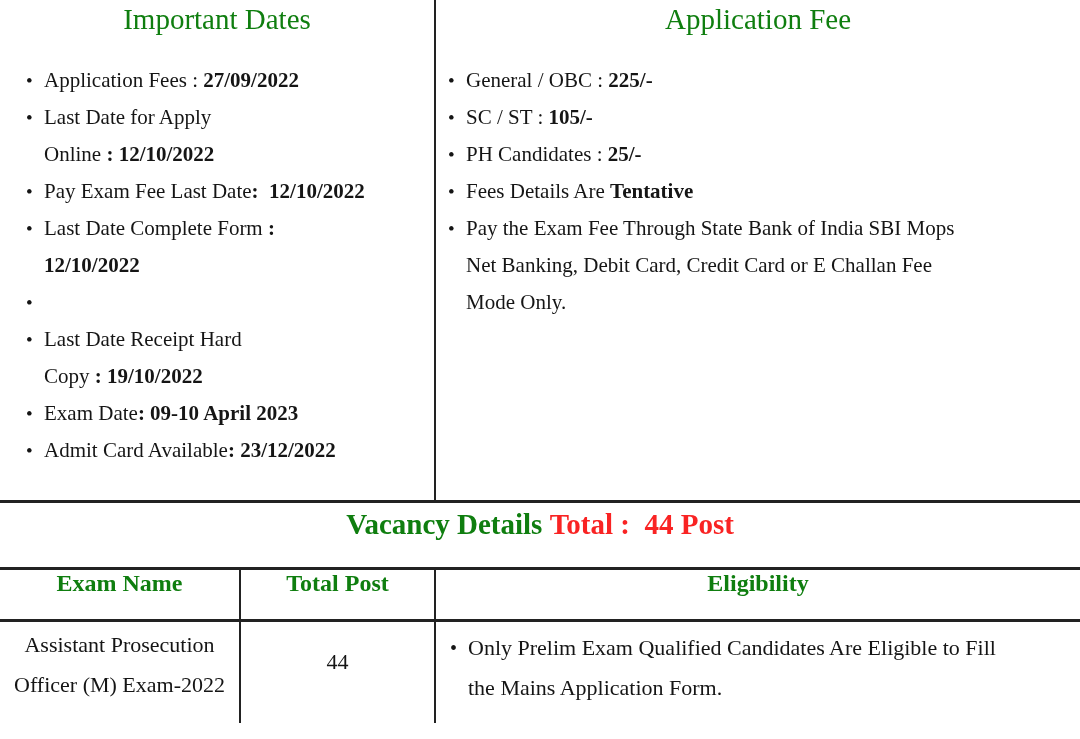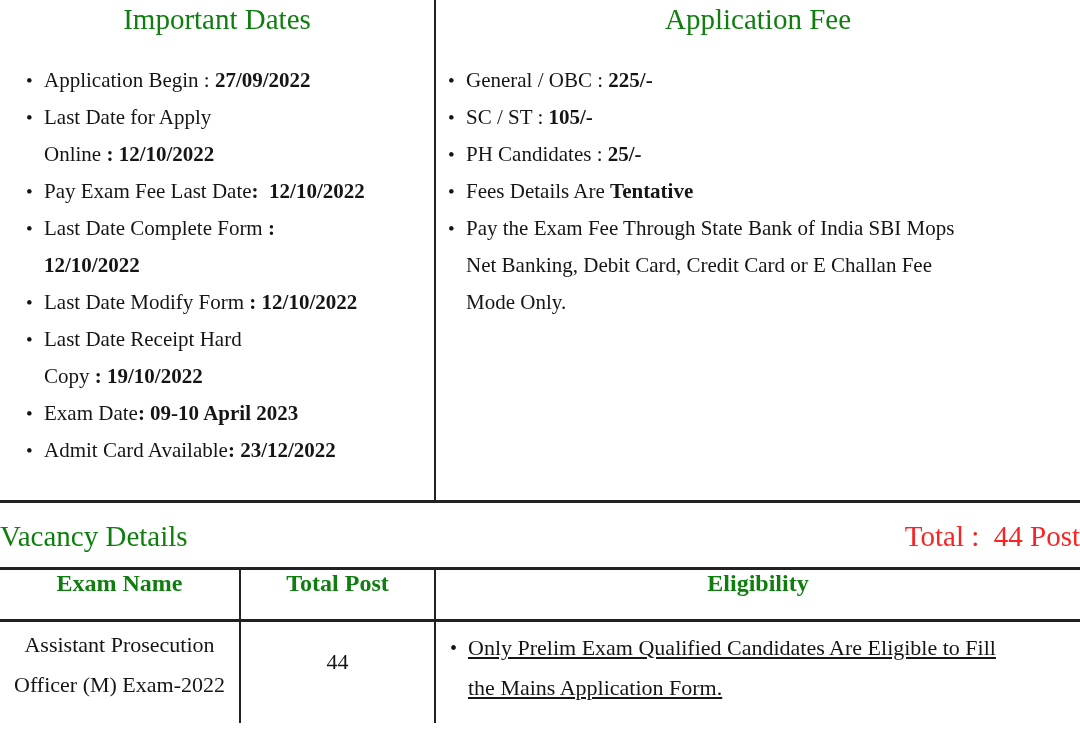--- a/index.html
+++ b/index.html
@@ -35,23 +35,23 @@
   .col-right .list { padding-left:12px; padding-right:10px; }
 
   .li { display:flex; align-items:flex-start; }
   .bullet { width:18px; line-height:37px; flex:0 0 18px; font-size:19px; }
   .li-text { line-height:37px; white-space:pre-wrap; }
   .li-text b { font-weight:bold; }
 
   
   .vacancy {
     height:64px;
-    display:flex; align-items:flex-start; justify-content:space-between;
-    padding-top:16px; box-sizing:border-box;
-    font-size:29px; line-height:34px; font-weight:normal;
+    display:flex; align-items:flex-start; justify-content:center;
+    padding-top:4px; box-sizing:border-box;
+    font-size:29px; line-height:34px; font-weight:bold;
     white-space:pre;
   }
   .v-green { color:var(--title-green,#0f7e0f); }
   .v-red   { color:var(--total-red,#f92323); }
 
   
   table.vtable {
     width:1080px;
     border-collapse:collapse;
     table-layout:fixed;
@@ -84,50 +84,49 @@
     white-space:pre-wrap;
   }
   .total-post {
     text-align:center;
     line-height:40px;
     padding-top:20px;
     display:block;
   }
   td .list.table-list { margin-top:0; padding-left:14px; padding-top:6px; font-size:22px; }
   .table-list .bullet { line-height:40px; font-size:20px; }
-  .table-list .li-text { line-height:40px;text-decoration:underline; }
+  .table-list .li-text { line-height:40px; }
 </style>
 </head>
 <body>
 
 <div class="page">
 
   <div class="top-section">
     <div class="col col-left">
       <div class="sec-title">Important Dates</div>
       <div class="list">
           <div class="li">
             <span class="bullet">•</span>
-            <div class="li-text"><span>Application Begin : </span><b>27/09/2022</b></div>
+            <div class="li-text"><span>Application Fees : </span><b>27/09/2022</b></div>
           </div>
           <div class="li">
             <span class="bullet">•</span>
             <div class="li-text"><span>Last Date for Apply</span><br><span>Online </span><b>: 12/10/2022</b></div>
           </div>
           <div class="li">
             <span class="bullet">•</span>
             <div class="li-text"><span>Pay Exam Fee Last Date</span><b>:  12/10/2022</b></div>
           </div>
           <div class="li">
             <span class="bullet">•</span>
             <div class="li-text"><span>Last Date Complete Form </span><b>:</b><br><b>12/10/2022</b></div>
           </div>
           <div class="li">
             <span class="bullet">•</span>
-            <div class="li-text"><span>Last Date Modify Form </span><b>: 12/10/2022</b></div>
           </div>
           <div class="li">
             <span class="bullet">•</span>
             <div class="li-text"><span>Last Date Receipt Hard</span><br><span>Copy </span><b>: 19/10/2022</b></div>
           </div>
           <div class="li">
             <span class="bullet">•</span>
             <div class="li-text"><span>Exam Date</span><b>: 09-10 April 2023</b></div>
           </div>
           <div class="li">

